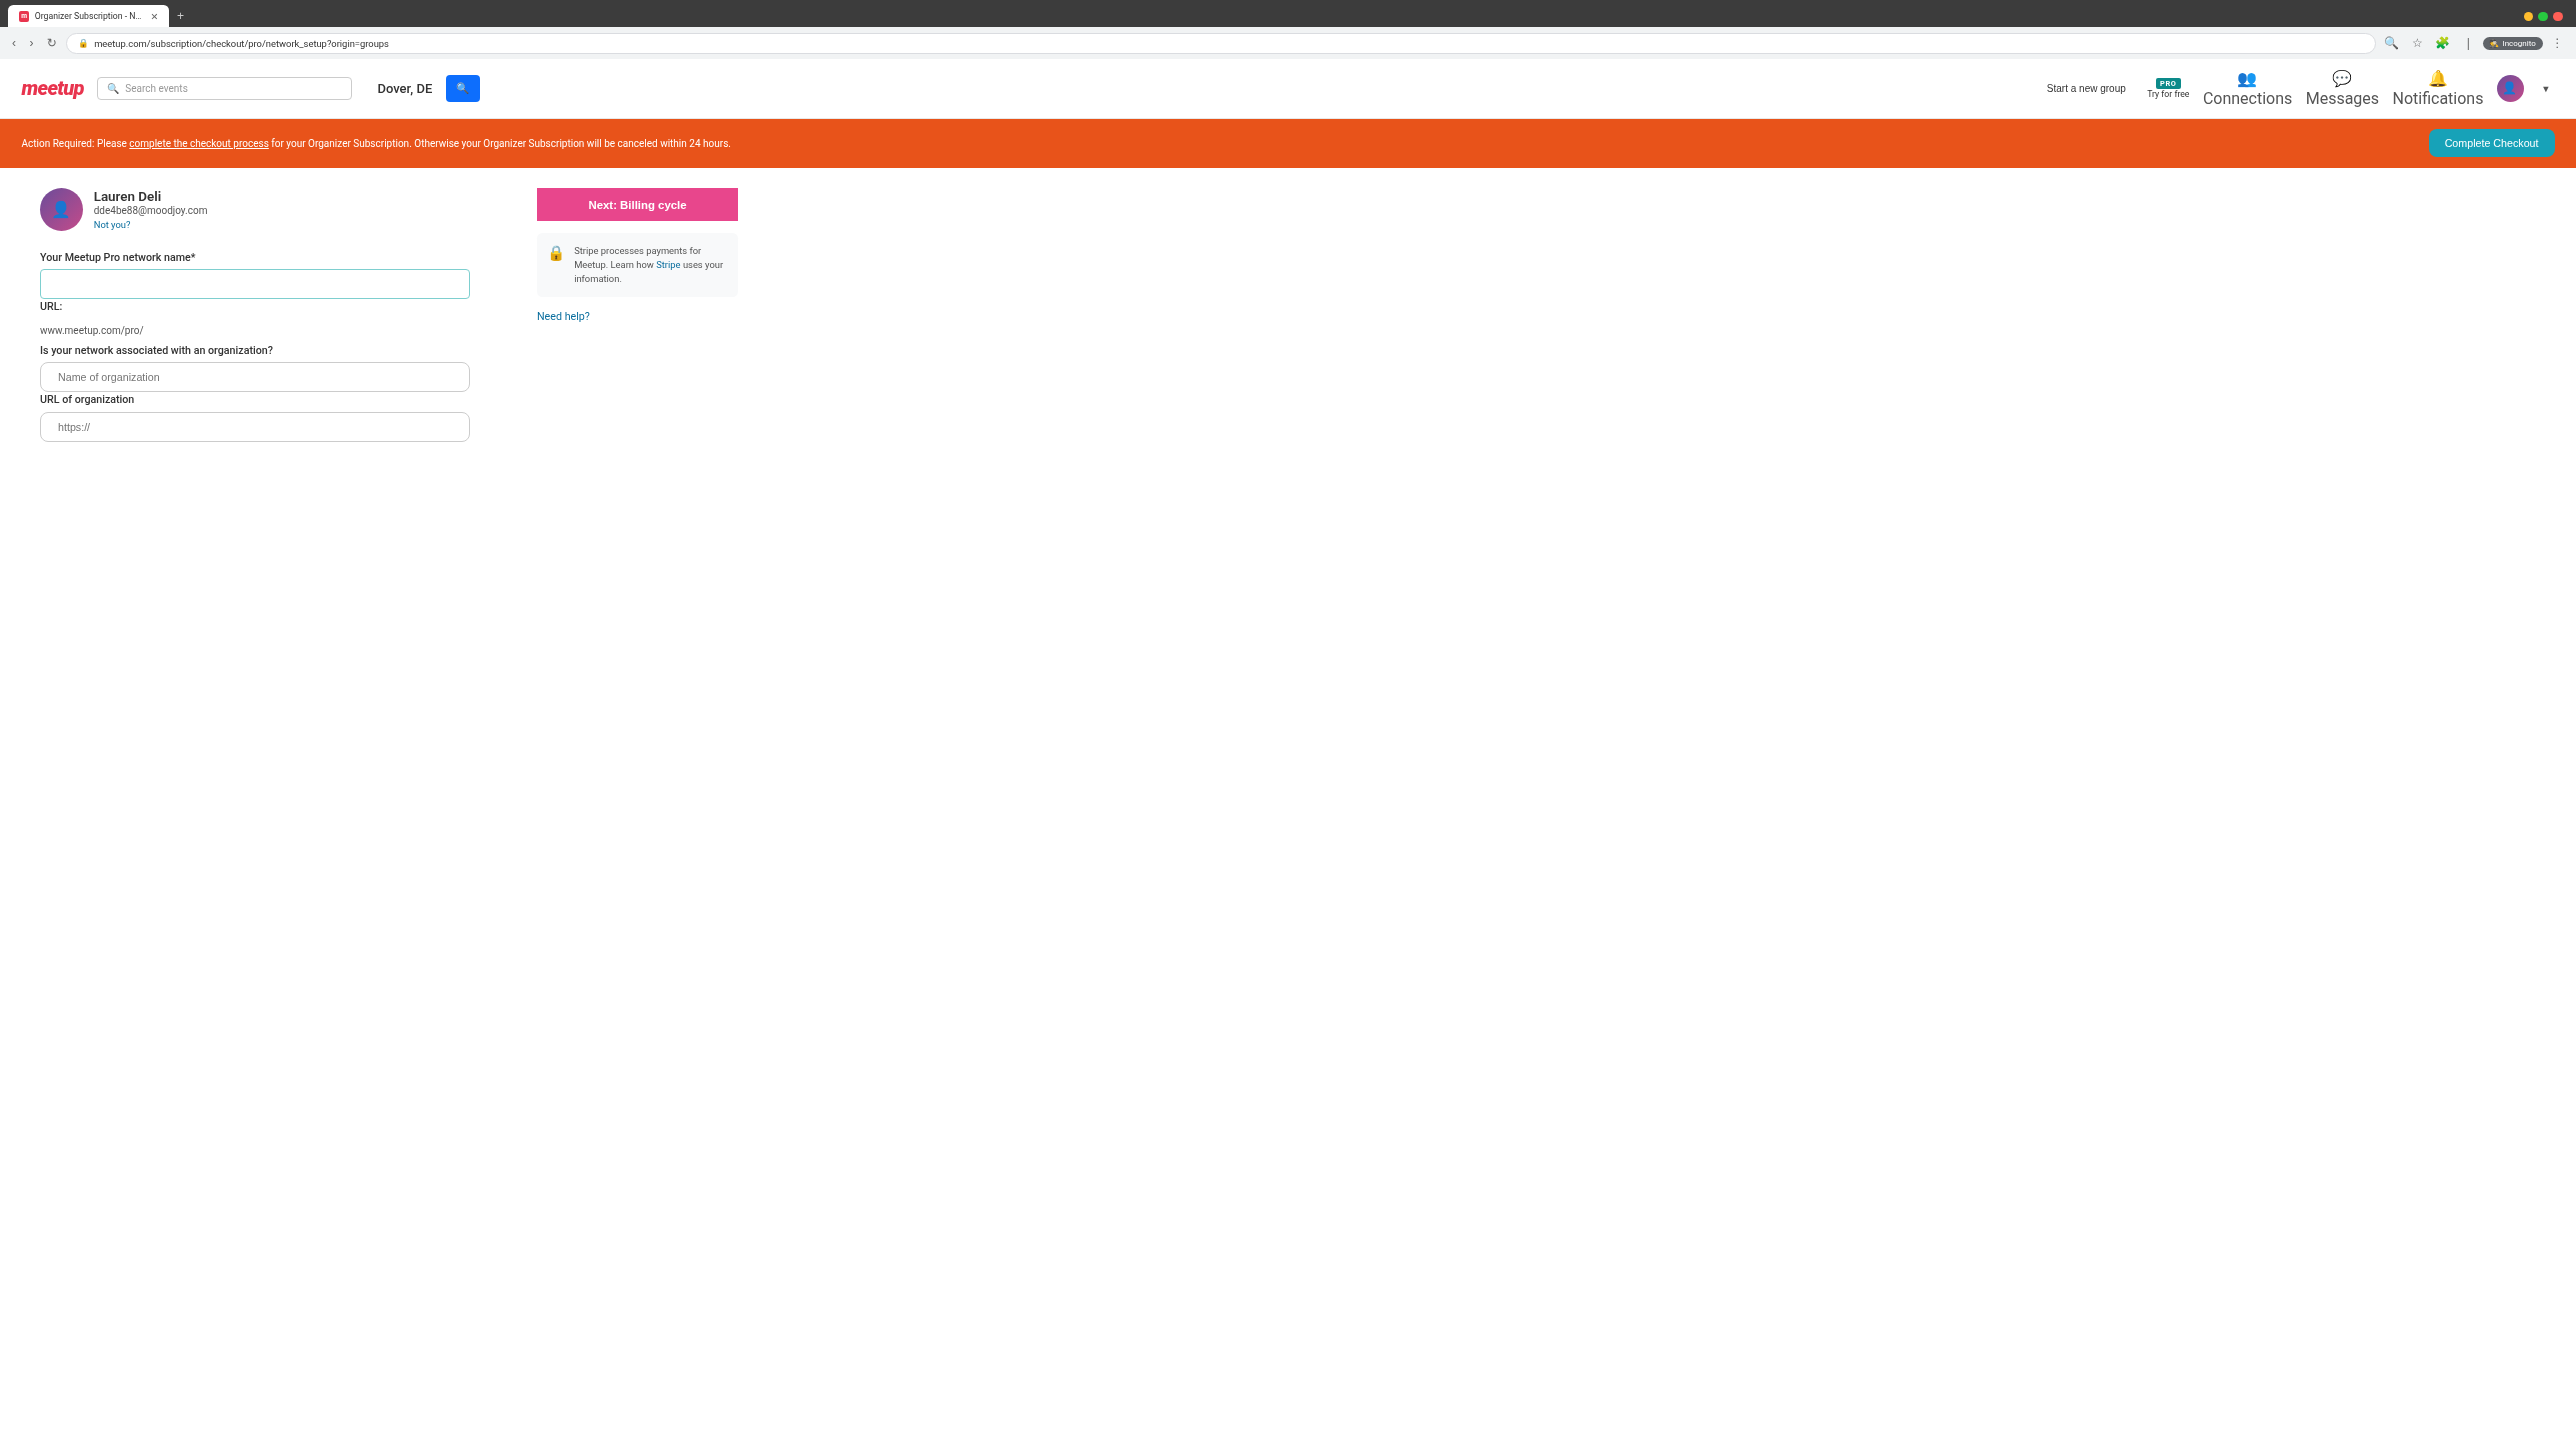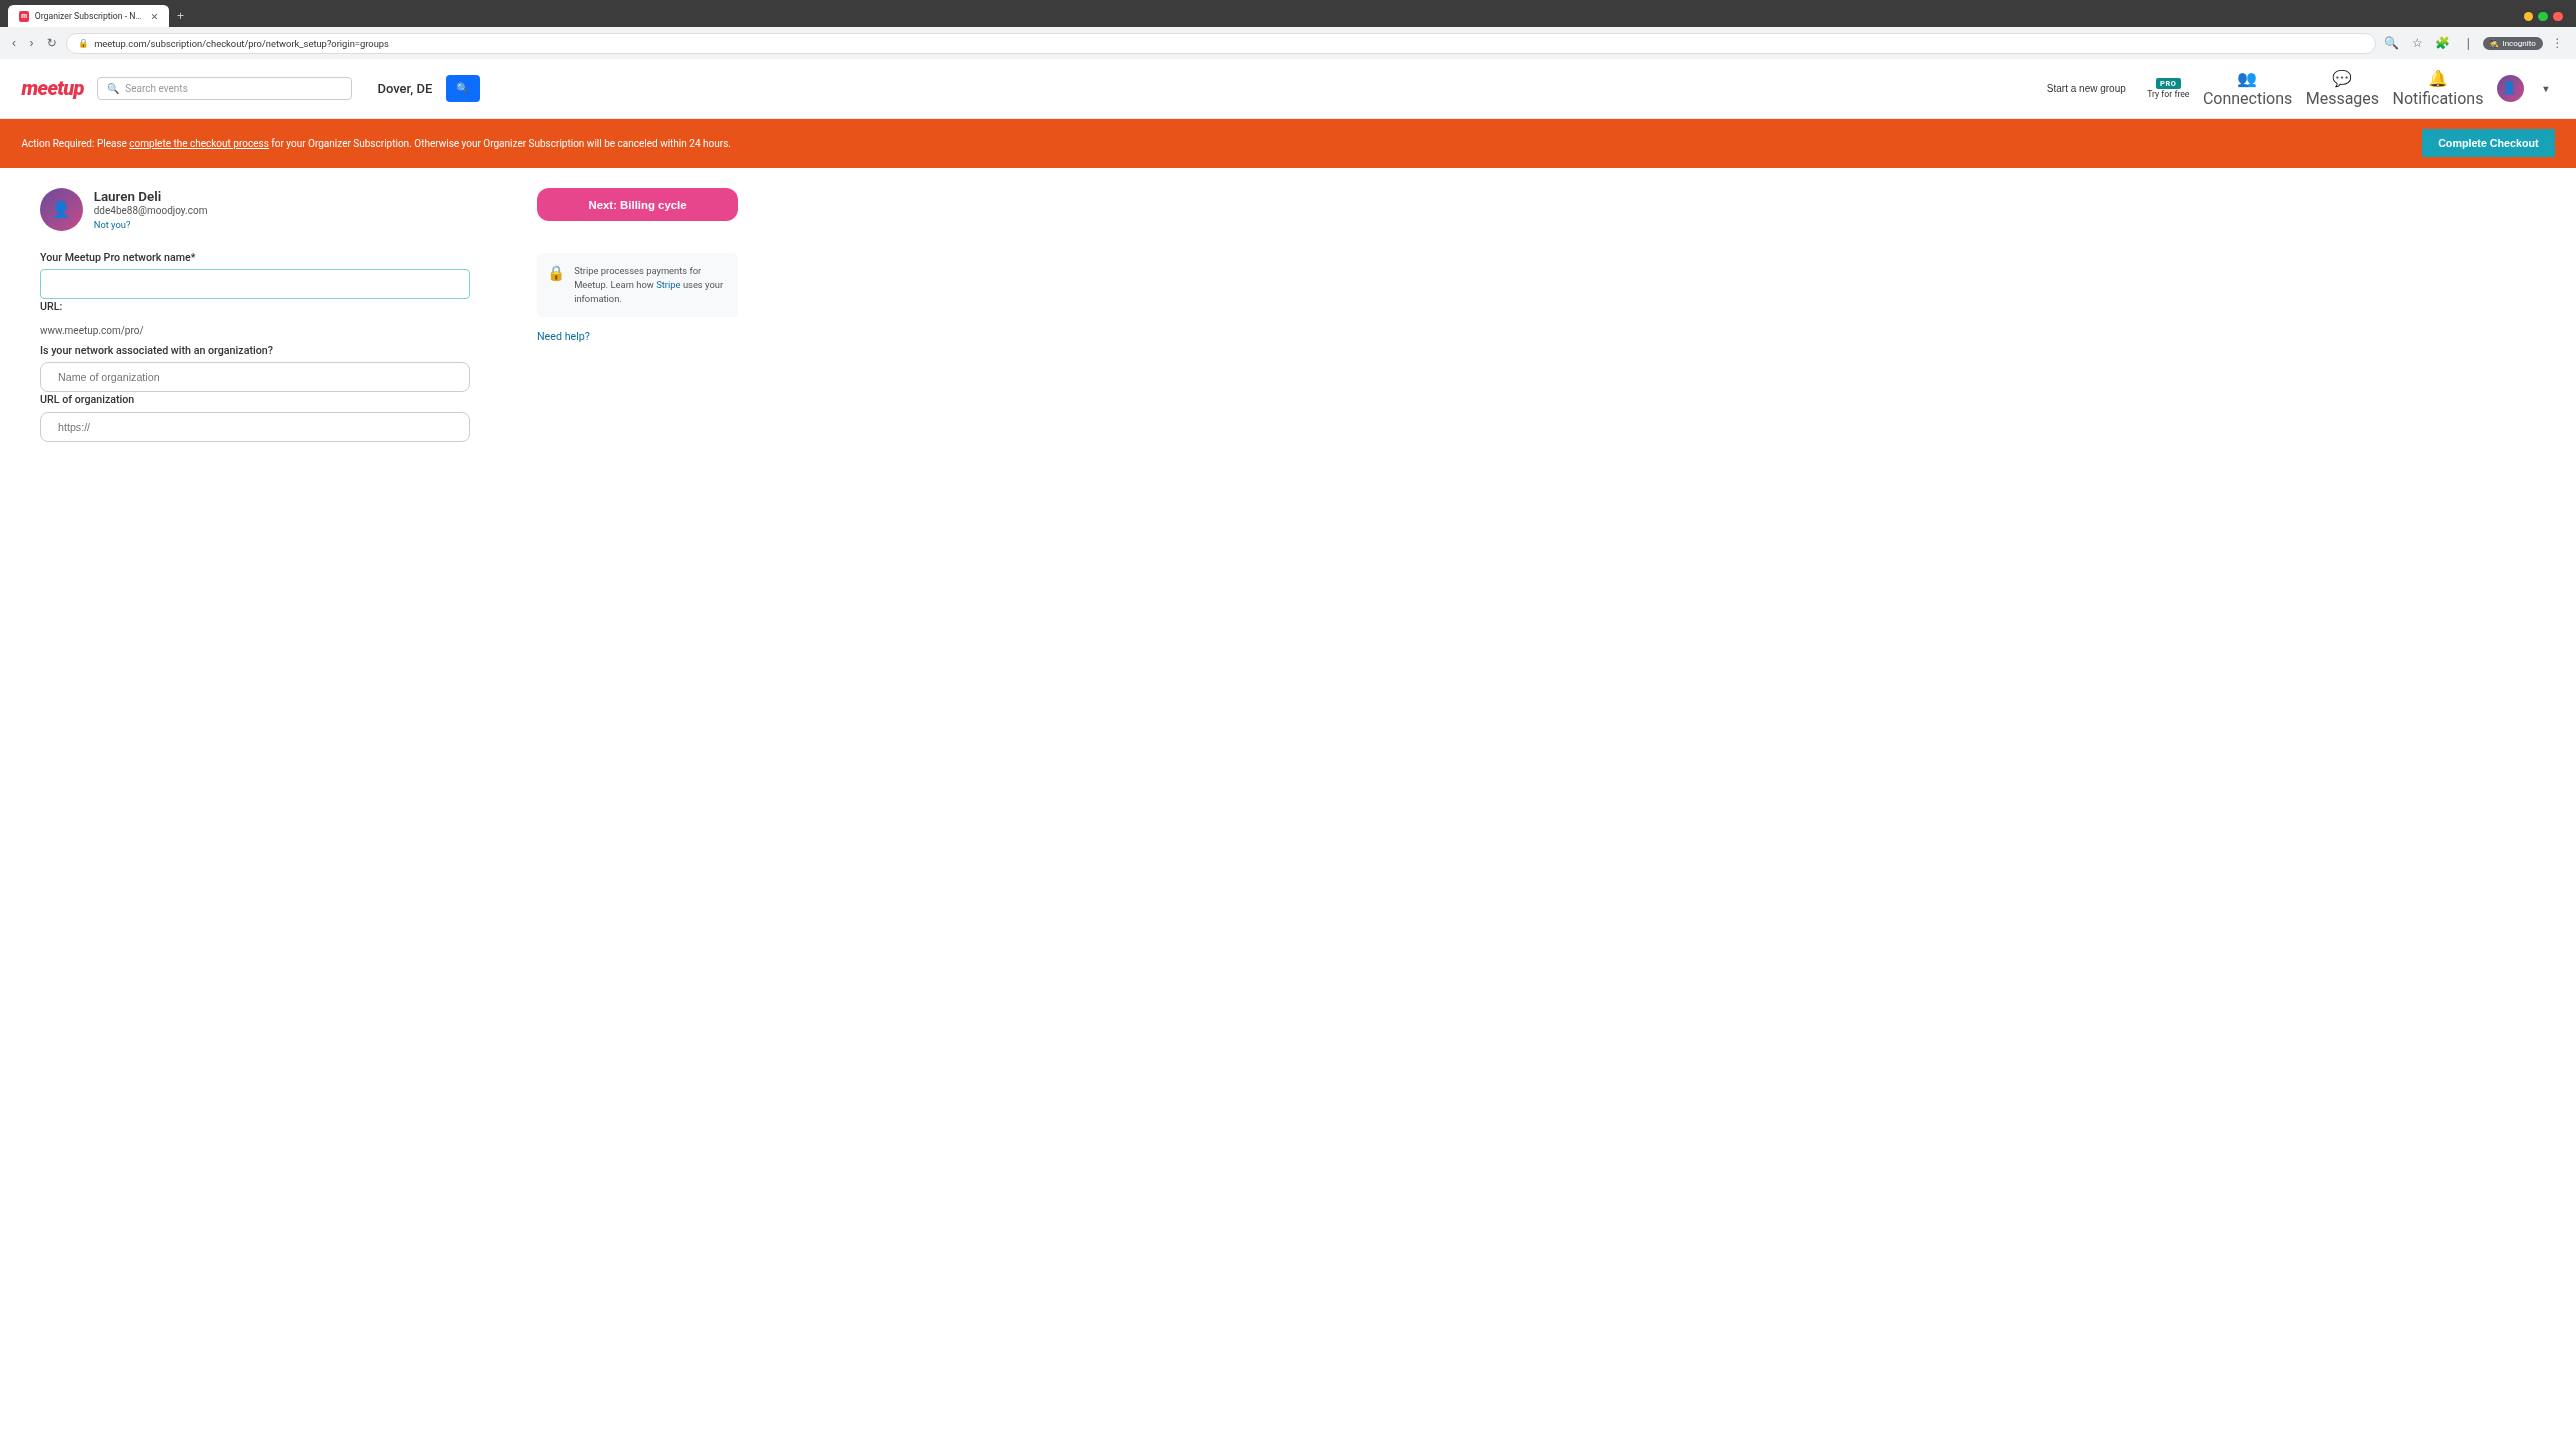--- a/index.html
+++ b/index.html
@@ -45,29 +45,29 @@
     .pro-try-label { font-size: 8.7px; color: #333; }
     .header-icon-group { display: flex; flex-direction: column; align-items: center; cursor: pointer; gap: 1.3px; }
     .header-icon-group span { font-size: 16px; color: #555; }
     .header-icon-label { font-size: 8px; color: #555; }
     .avatar-placeholder { width: 27px; height: 27px; border-radius: 50%; background: linear-gradient(135deg, #6b4c9a, #c44b8a); display: flex; align-items: center; justify-content: center; color: white; font-weight: bold; font-size: 10.7px; }
 
     
     .alert-banner { background: #e8531a; color: white; padding: 10.7px 21.5px; display: flex; align-items: center; justify-content: space-between; }
     .alert-text { font-size: 10px; line-height: 1.5; }
     .alert-text a { color: white; font-weight: 400; text-decoration: underline; }
-    .complete-checkout-btn { background: #17a2b8; color: white; border: none; border-radius: 0; padding: 8px 16px; font-size: 10.7px; font-weight: 700; cursor: pointer; white-space: nowrap; flex-shrink: 0; margin-left: 14px; }
+    .complete-checkout-btn { background: #17a2b8; color: white; border: none; border-radius: 8px; padding: 8px 16px; font-size: 10.7px; font-weight: 400; cursor: pointer; white-space: nowrap; flex-shrink: 0; margin-left: 14px; }
 
     
     .main-content { display: flex; padding: 0; }
     .form-section { flex: 1; max-width: 510px; padding: 20px 40px; }
     .side-section { width: 255px; padding: 20px 27px; }
 
     
-    .next-billing-btn { background: #e8468c; color: white; border: none; border-radius: 12px; padding: 10.7px 21.5px; font-size: 11.4px; font-weight: 600; cursor: pointer; width: 100%; margin-bottom: 32px; }
+    .next-billing-btn { background: #e8468c; color: white; border: none; border-radius: 0; padding: 10.7px 21.5px; font-size: 11.4px; font-weight: 600; cursor: pointer; width: 100%; margin-bottom: 12px; }
 
     
     .stripe-info { display: flex; align-items: flex-start; gap: 8px; background: #f8f9fa; border-radius: 5.4px; padding: 10.7px; margin-bottom: 13.4px; }
     .stripe-lock { font-size: 14.8px; color: #28a745; flex-shrink: 0; }
     .stripe-text { font-size: 9.4px; color: #555; line-height: 1.5; }
     .stripe-text a { color: #0a6e9e; text-decoration: none; }
 
     .need-help { color: #0a6e9e; font-size: 10.7px; cursor: pointer; text-decoration: none; display: block; margin-top: 6.7px; }
 
     

